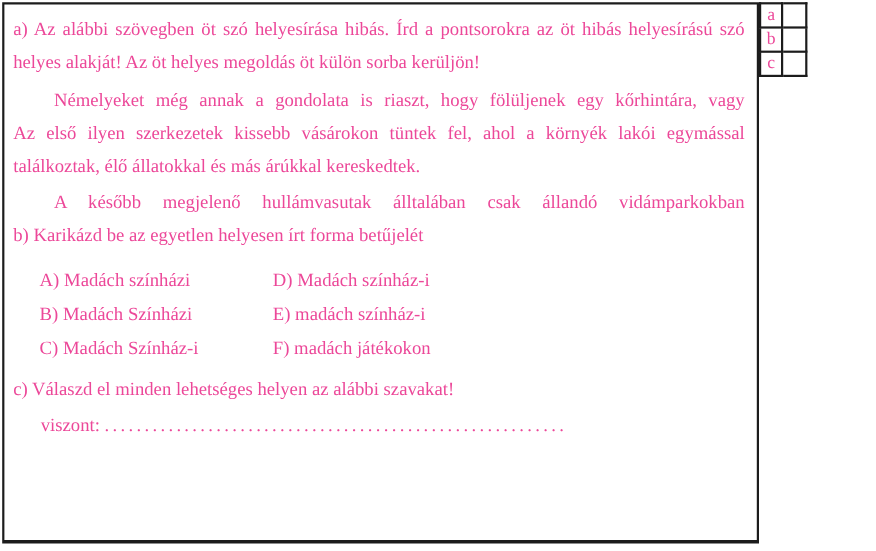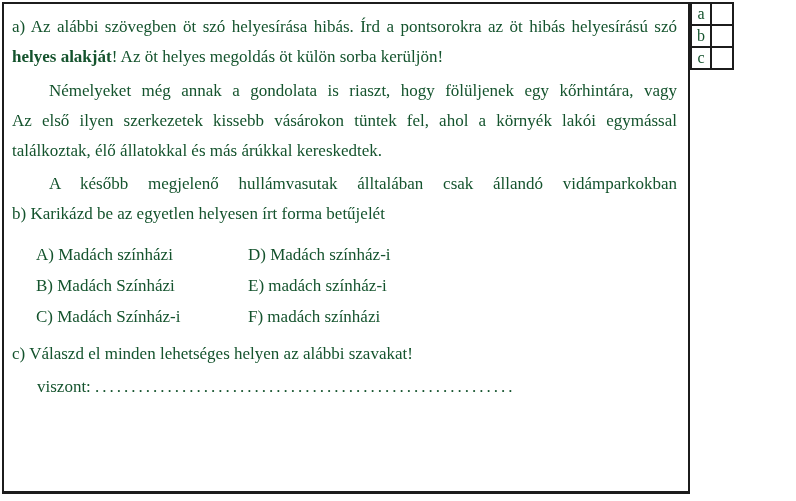--- a/index.html
+++ b/index.html
@@ -1,29 +1,29 @@
 <!DOCTYPE html>
 <html><head>
 <meta charset="utf-8">
 <style>
   html,body { margin:0; padding:0; background:#fff; }
   .canvas {
     position:relative; width:796px; height:501px; background:#ffffff;
-    font-family:"Liberation Serif", serif; color:#14532d; overflow:hidden;
+    font-family:"Liberation Serif", serif; color:#ec4899; overflow:hidden;
   }
   .doc {
     position:absolute; left:2px; top:2px; width:688px; height:492px;
     box-sizing:border-box; border:2px solid #1c1c1c; border-bottom-width:3px;
     padding:8px 11px 0 8px; overflow:hidden;
     font-size:17px; line-height:30px; background:#ffffff;
   }
   .line { display:block; }
   .just { text-align:justify; text-align-last:justify; }
   .indent { text-indent:37px; }
-  .bold { font-weight:bold; }
+  .bold { font-weight:normal; }
   .p1 { margin-top:4px; }
   .p2 { margin-top:3px; }
   .options { margin-top:10px; margin-left:24px; line-height:31px; }
   .opt-row { display:flex; }
   .opt-col1 { width:212px; }
   .c-prompt { margin-top:7px; }
   .c-item { margin-left:25px; }
   .c-item-1 { margin-top:3px; }
   .c-item-2 { margin-top:4px; }
   .dots { letter-spacing:3px; }
@@ -65,21 +65,21 @@
       <div class="opt-row">
         <div class="opt-col1">A) Madách színházi</div>
         <div>D) Madách színház-i</div>
       </div>
       <div class="opt-row">
         <div class="opt-col1">B) Madách Színházi</div>
         <div>E) madách színház-i</div>
       </div>
       <div class="opt-row">
         <div class="opt-col1">C) Madách Színház-i</div>
-        <div>F) madách színházi</div>
+        <div>F) madách játékokon</div>
       </div>
     </div>
 
     <div class="line c-prompt">c) Válaszd el minden lehetséges helyen az alábbi szavakat!</div>
 
     <div class="line c-item c-item-1">
       <span>viszont:</span>
       <span class="dots">..........................................................</span>
     </div>
 

